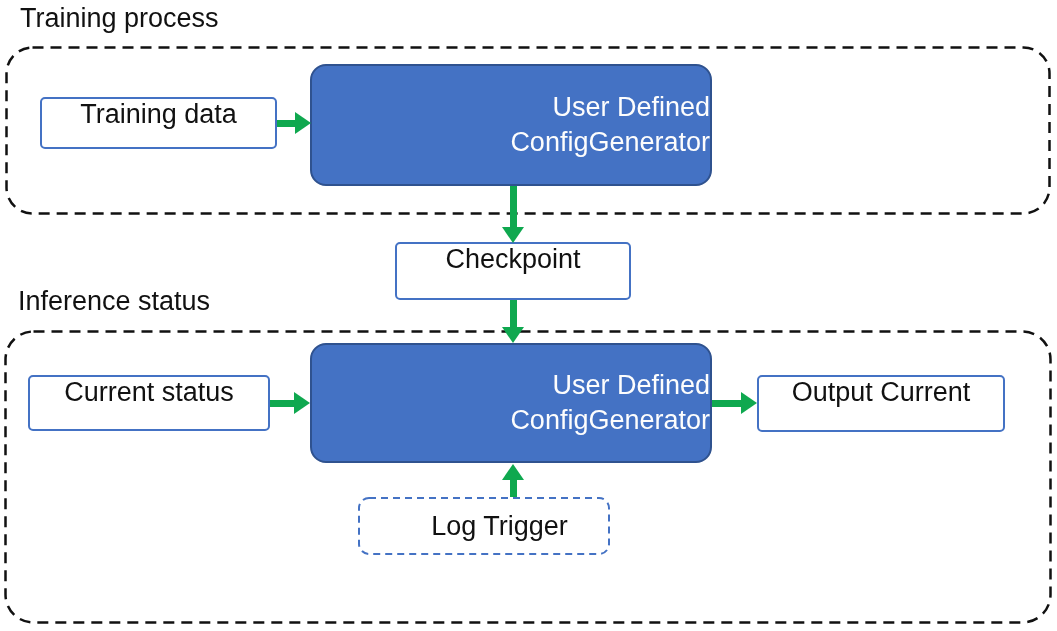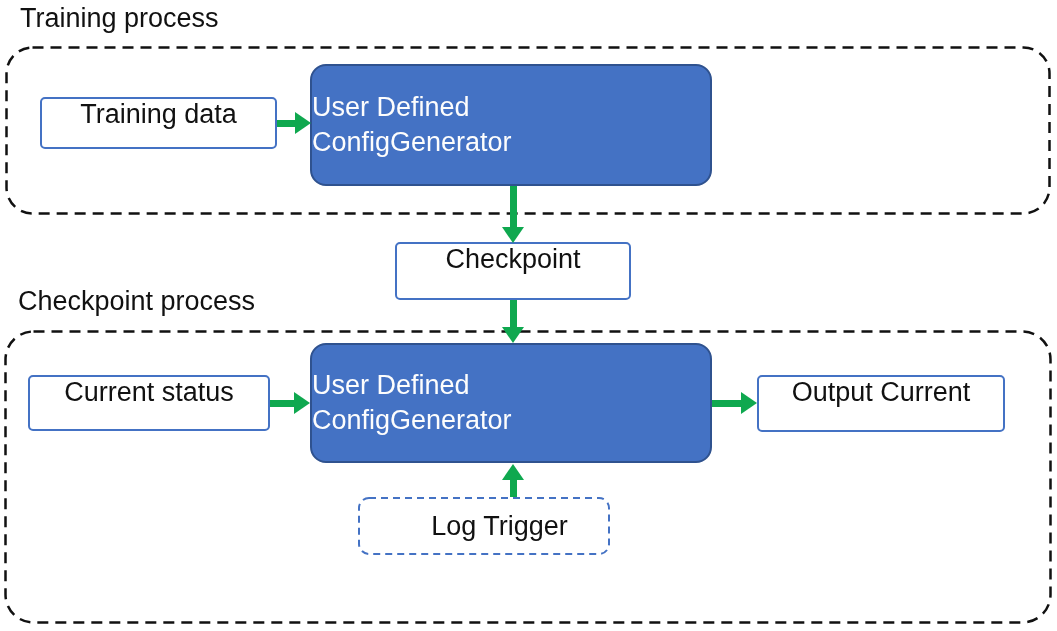--- a/index.html
+++ b/index.html
@@ -39,21 +39,21 @@
     white-space: nowrap;
   }
 
   .blue-box {
     position: absolute;
     background: #4472C4;
     border: 2px solid #2F528F;
     border-radius: 16px;
     display: flex;
     flex-direction: column;
-    align-items: flex-start;
+    align-items: flex-end;
     justify-content: center;
     color: #FDFDFD;
     font-size: 27px;
     line-height: 35px;
     z-index: 2;
     box-sizing: border-box;
     text-align: center;
   }
 
   .trigger-box {
@@ -91,21 +91,21 @@
     border-bottom: 16px solid #0FA84F;
   }
 </style>
 </head>
 <body>
 
 <div class="stage">
 
   <div class="section-title" style="left:20px; top:3px">Training process</div>
 
-  <div class="section-title" style="left:18px; top:286px">Checkpoint process</div>
+  <div class="section-title" style="left:18px; top:286px">Inference status</div>
 
   <div class="dash-container" style="left:5px; top:46px; width:1046px; height:169px">
     <svg width="1046" height="169">
       <rect x="1.5" y="1.5" width="1043" height="166" rx="26" fill="none" stroke="#111111" stroke-width="2.5" stroke-dasharray="11 7"></rect>
     </svg>
   </div>
 
   <div class="dash-container" style="left:4px; top:330px; width:1048px; height:294px">
     <svg width="1048" height="294">
       <rect x="1.5" y="1.5" width="1045" height="291" rx="28" fill="none" stroke="#111111" stroke-width="2.5" stroke-dasharray="11 7"></rect>

